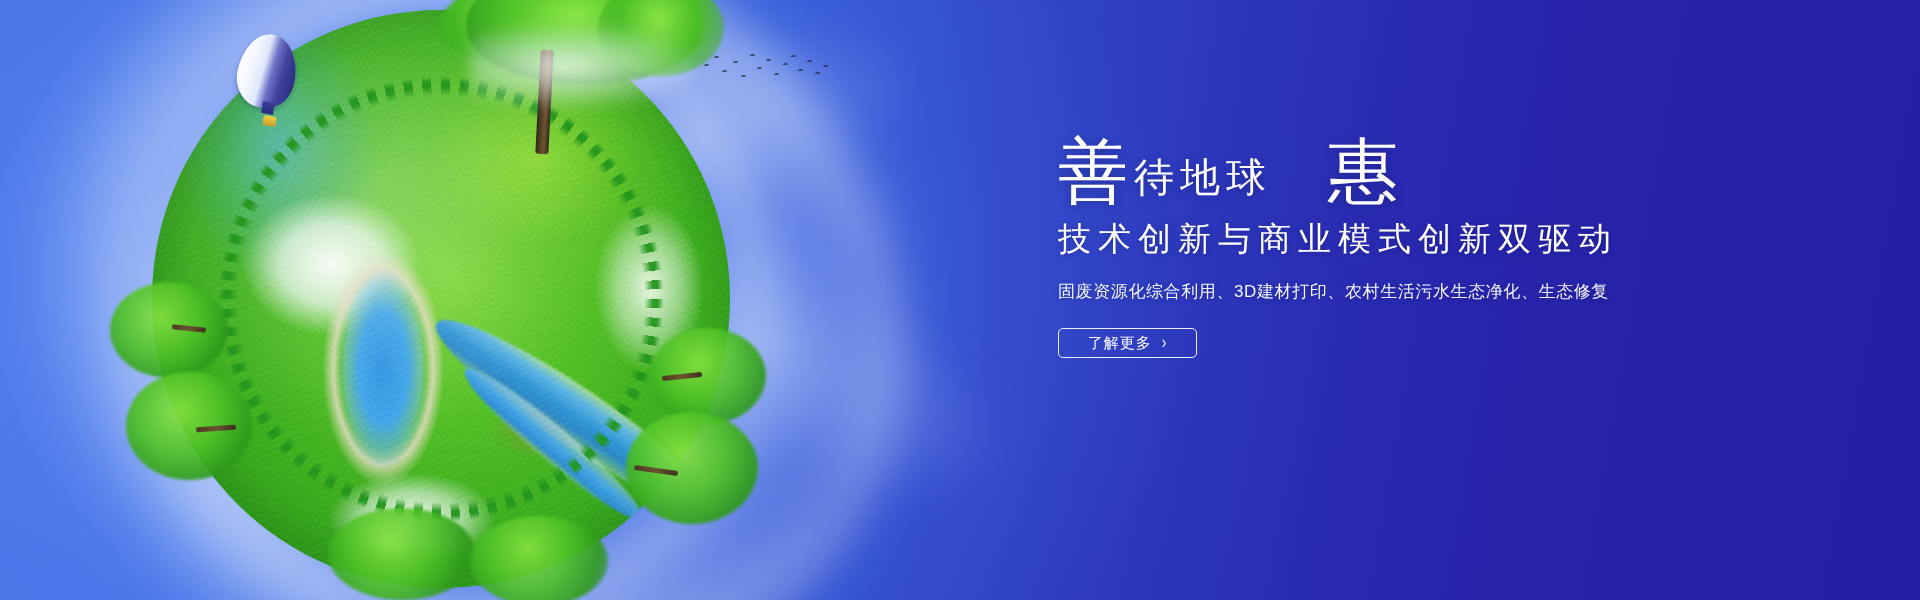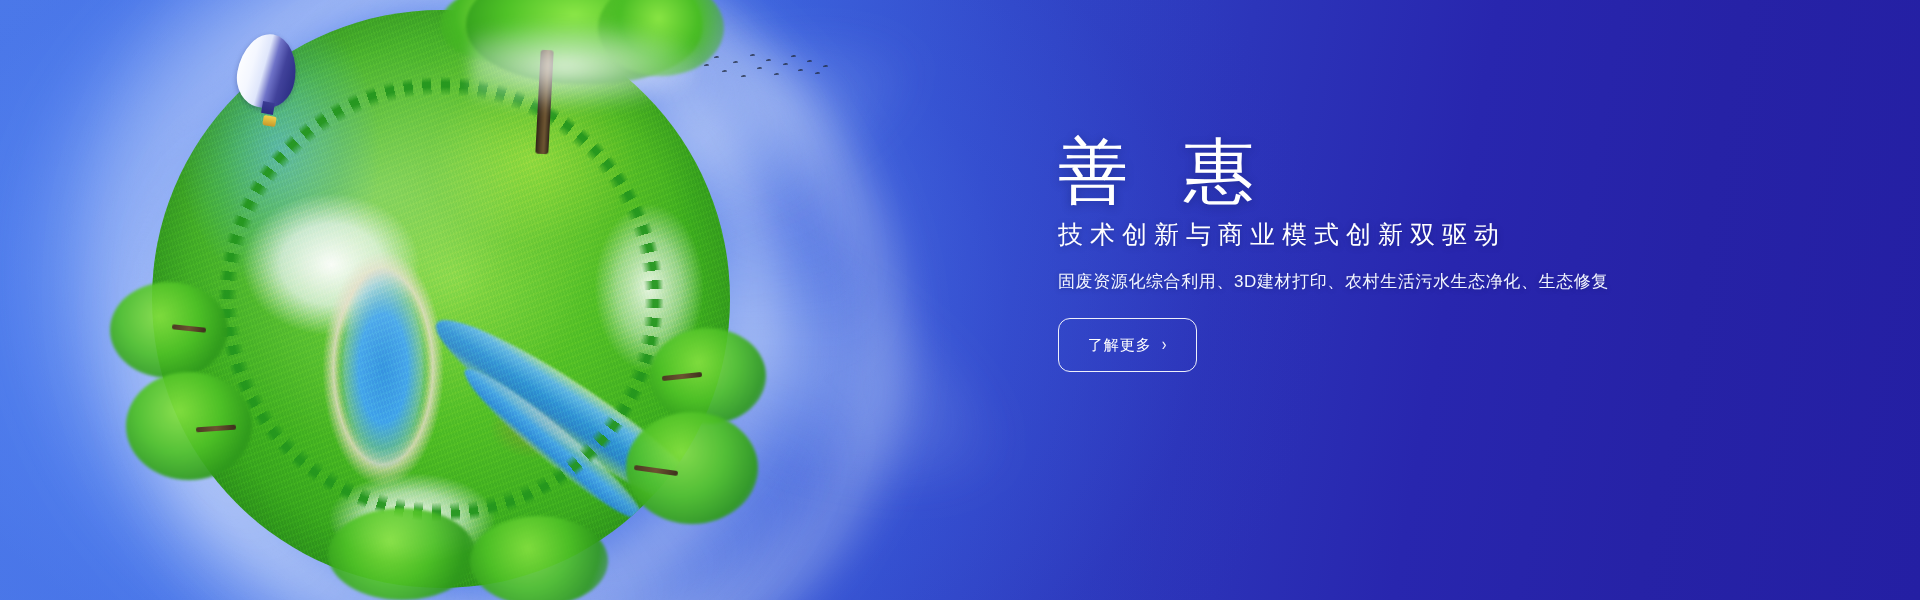--- a/index.html
+++ b/index.html
@@ -325,21 +325,21 @@
     font-family:"DejaVu Serif","Liberation Serif", serif;
     font-size:40px;
     font-weight:400;
     line-height:1;
     letter-spacing:6px;
     margin-left:6px;
     text-shadow:0 2px 8px rgba(10,20,80,0.35);
   }
 
   .subtitle {
-    font-size:25px;
+    font-size:33px;
     font-weight:400;
     letter-spacing:7px;
     line-height:1.3;
     margin-top:12px;
     margin-bottom:18px;
     text-shadow:0 1px 6px rgba(10,20,80,0.35);
   }
 
   .description {
     font-size:17px;
@@ -349,23 +349,23 @@
     margin-bottom:24px;
     color:#f2f5ff;
     text-shadow:0 1px 5px rgba(10,20,80,0.35);
   }
 
   .cta {
     display:inline-flex;
     align-items:center;
     justify-content:center;
     gap:10px;
-    width:139px; height:54px;
+    width:139px; height:30px;
     border:1px solid rgba(255,255,255,0.92);
-    border-radius:12px;
+    border-radius:5px;
     background:transparent;
     color:#ffffff;
     font-family:"Liberation Sans", sans-serif;
     font-size:15px;
     letter-spacing:1px;
     cursor:pointer;
   }
   .cta .chev {
     font-size:14px;
     line-height:1;
@@ -447,20 +447,21 @@
     <span style="left:107px; top:10px;"></span>
     <span style="left:115px; top:22px;"></span>
     <span style="left:123px; top:15px;"></span>
   </div>
 
   <div class="content">
 
     <div class="headline">
       <div class="hl-group">
         <span class="hl-big">善</span>
+        <span class="hl-small">待地球</span>
       </div>
       <div class="hl-group">
         <span class="hl-big">惠</span>
       </div>
     </div>
 
     <div class="subtitle">技术创新与商业模式创新双驱动</div>
 
     <div class="description">固废资源化综合利用、3D建材打印、农村生活污水生态净化、生态修复</div>
 

